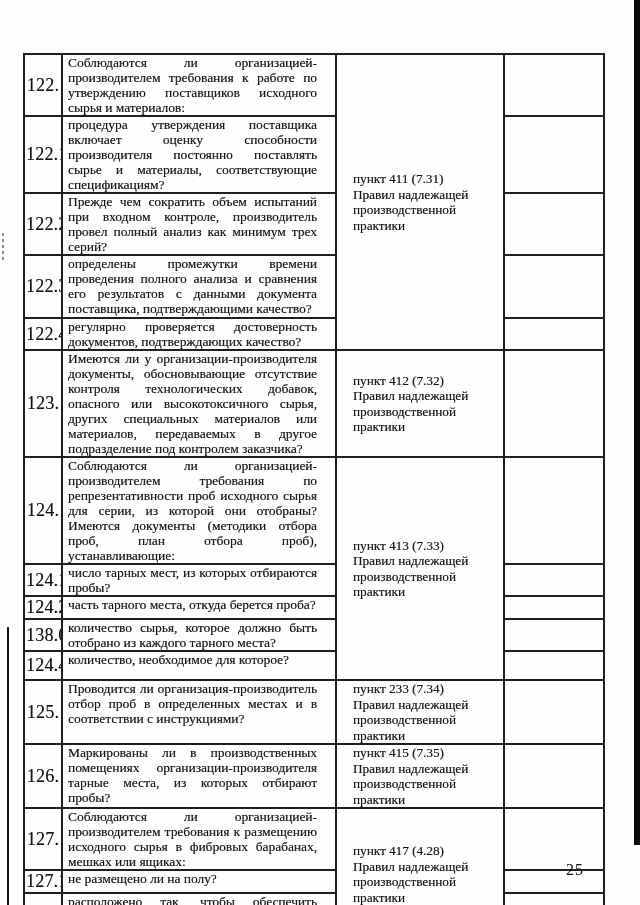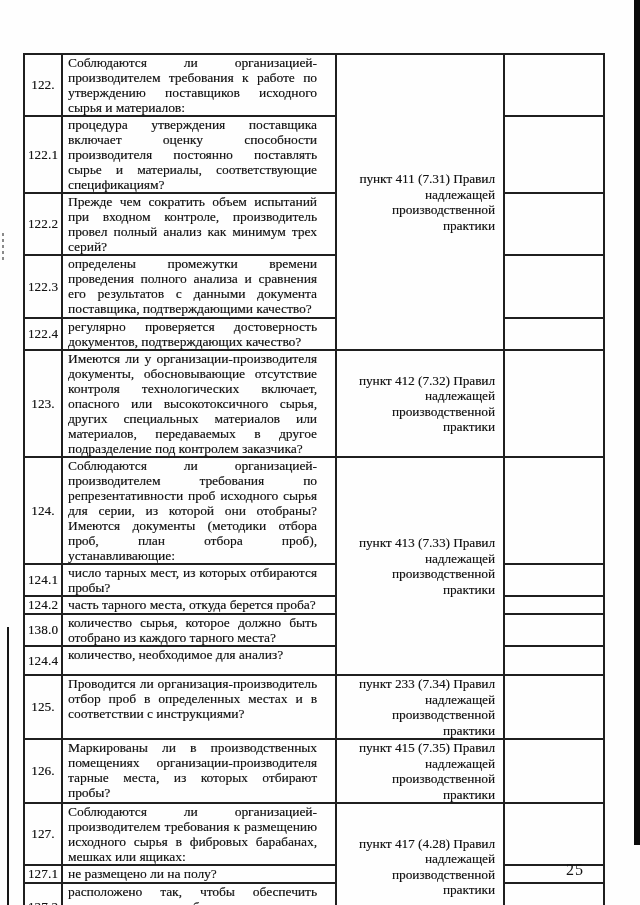--- a/index.html
+++ b/index.html
@@ -27,37 +27,37 @@
   }
   table.checklist td {
     border: 2px solid #1f1f1f;
     color: #131313;
     text-shadow: 0.3px 0.3px 0.4px rgba(10,10,10,0.45);
     overflow: hidden;
   }
   td.num {
     text-align: center;
     vertical-align: middle;
-    font-size: 13px;
+    font-size: 18px;
     padding: 0 1px;
     letter-spacing: 0.2px;
   }
   td.q {
     font-size: 13.4px;
     line-height: 15px;
     text-align: justify;
     vertical-align: top;
     padding: 0 18px 0 5px;
   }
   td.ref {
     font-size: 13.2px;
     line-height: 15.5px;
-    text-align: right;
+    text-align: left;
     vertical-align: middle;
-    padding: 0 8px;
+    padding: 0 16px;
   }
   td.ans {
     background: transparent;
   }
   .pagenum {
     position: absolute;
     top: 861px;
     left: 566px;
     font-size: 16px;
     color: #141414;
@@ -122,21 +122,21 @@
         <td class="q">определены промежутки времени проведения полного анализа и сравнения его результатов с данными документа поставщика, подтверждающими качество?</td>
         <td class="ans"></td>
       </tr>
       <tr style="height:30px">
         <td class="num">122.4</td>
         <td class="q">регулярно проверяется достоверность документов, подтверждающих качество?</td>
         <td class="ans"></td>
       </tr>
       <tr style="height:107px">
         <td class="num">123.</td>
-        <td class="q">Имеются ли у организации-производителя документы, обосновывающие отсутствие контроля технологических включает, опасного или высокотоксичного сырья, других специальных материалов или материалов, передаваемых в другое подразделение под контролем заказчика?</td>
+        <td class="q">Имеются ли у организации-производителя документы, обосновывающие отсутствие контроля технологических добавок, опасного или высокотоксичного сырья, других специальных материалов или материалов, передаваемых в другое подразделение под контролем заказчика?</td>
         <td class="ref">пункт 412 (7.32) Правил надлежащей производственной практики</td>
         <td class="ans"></td>
       </tr>
       <tr style="height:91px">
         <td class="num">124.</td>
         <td class="q">Соблюдаются ли организацией-производителем требования по репрезентативности проб исходного сырья для серии, из которой они отобраны? Имеются документы (методики отбора проб, план отбора проб), устанавливающие:</td>
         <td class="ref" rowspan="5">пункт 413 (7.33) Правил надлежащей производственной практики</td>
         <td class="ans"></td>
       </tr>
       <tr style="height:30px">
@@ -149,21 +149,21 @@
         <td class="q">часть тарного места, откуда берется проба?</td>
         <td class="ans"></td>
       </tr>
       <tr style="height:31px">
         <td class="num">138.0</td>
         <td class="q">количество сырья, которое должно быть отобрано из каждого тарного места?</td>
         <td class="ans"></td>
       </tr>
       <tr style="height:29px">
         <td class="num">124.4</td>
-        <td class="q">количество, необходимое для анализ?</td>
+        <td class="q">количество, необходимое для которое?</td>
         <td class="ans"></td>
       </tr>
       <tr style="height:46px">
         <td class="num">125.</td>
         <td class="q">Проводится ли организация-производитель отбор проб в определенных местах и в соответствии с инструкциями?</td>
         <td class="ref">пункт 233 (7.34) Правил надлежащей производственной практики</td>
         <td class="ans"></td>
       </tr>
       <tr style="height:46px">
         <td class="num">126.</td>

